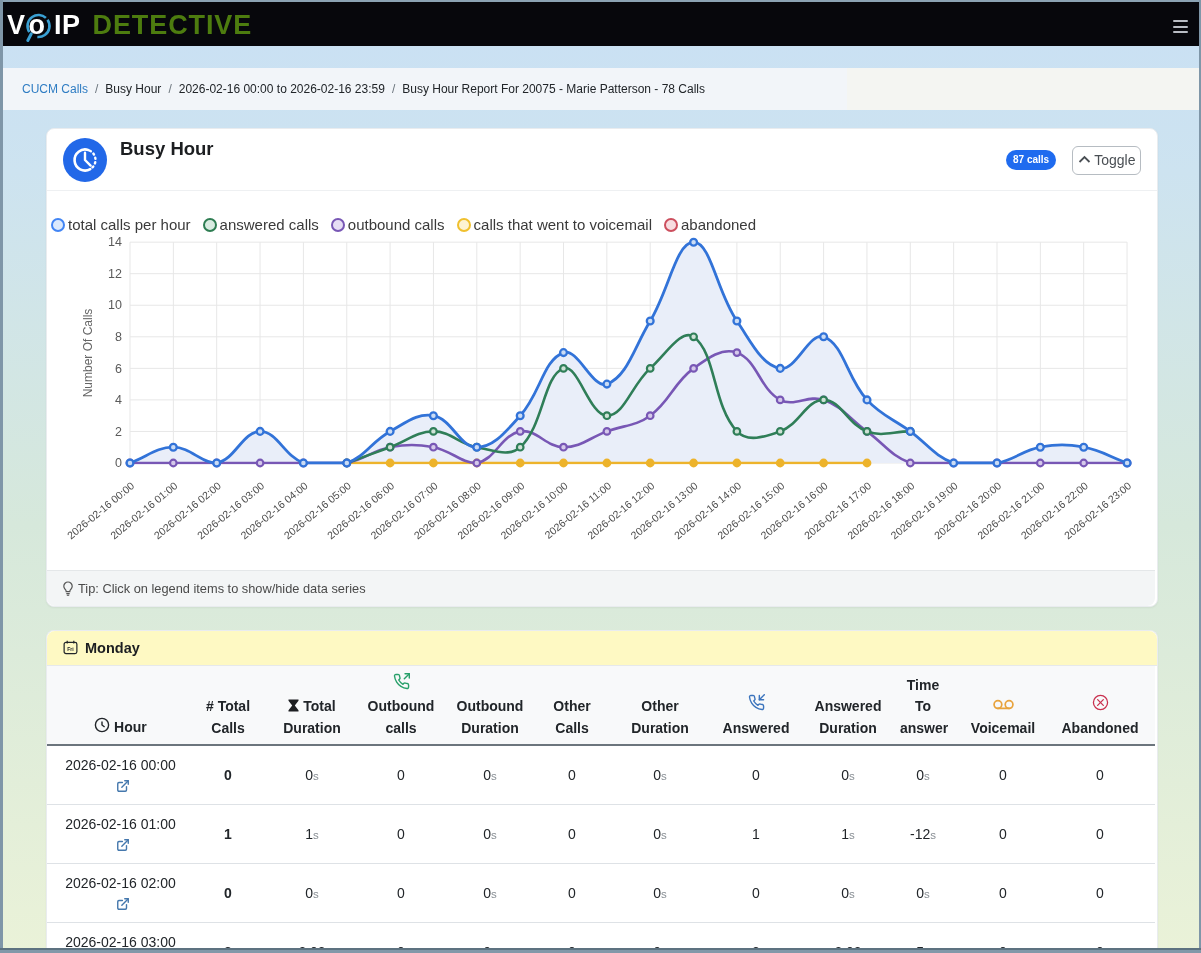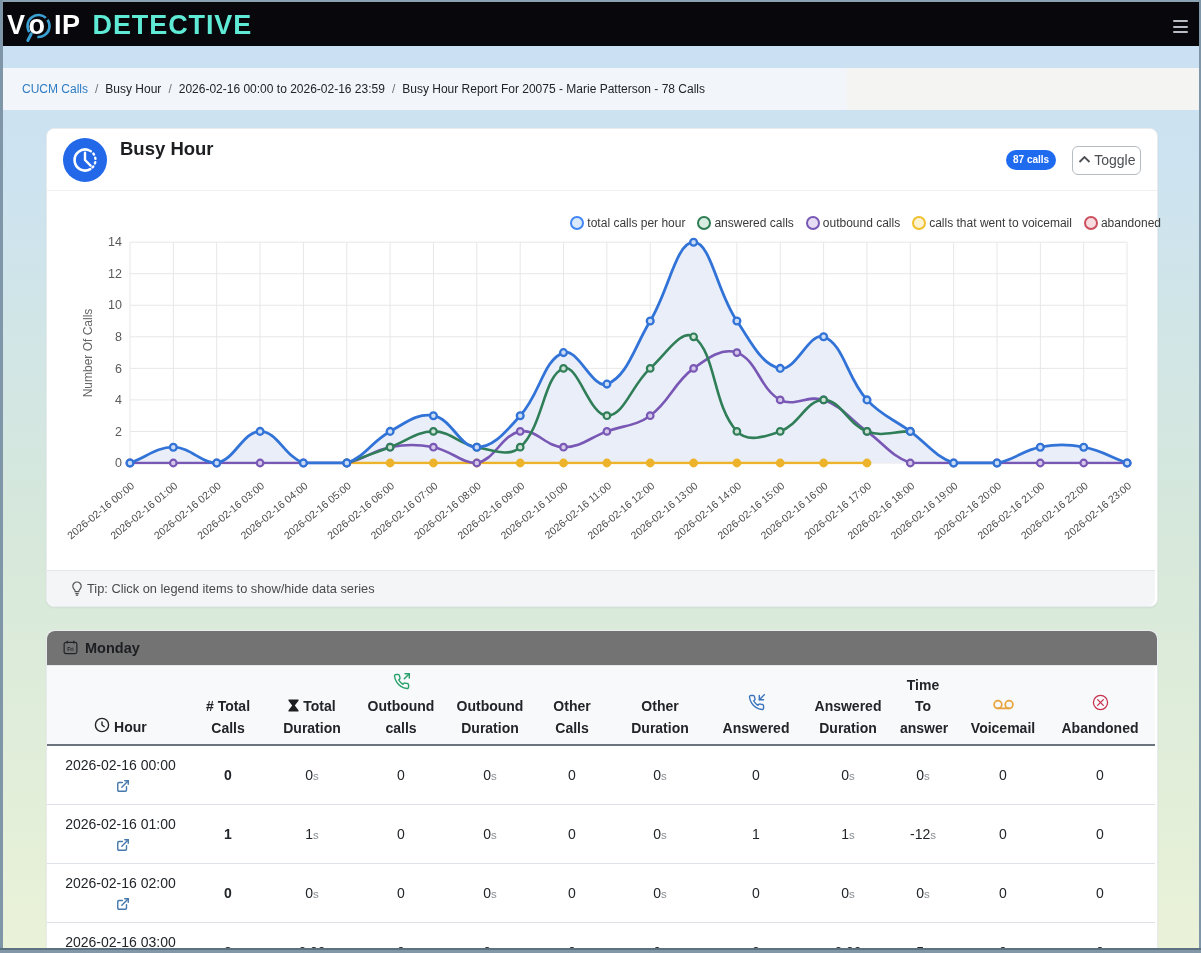--- a/index.html
+++ b/index.html
@@ -10,21 +10,21 @@
 .bl,.br,.bt,.bb1,.bb2 { position:absolute; z-index:50; }
 .bt { left:0; top:0; right:0; height:2px; background:#8ba2b3; }
 .bl { left:0; top:0; bottom:0; width:3px; background:#7f96a8; }
 .br { right:0; top:0; bottom:0; width:2px; background:#7f96a8; }
 .bb1 { left:0; right:0; bottom:3px; height:2px; background:#5d7280; }
 .bb2 { left:0; right:0; bottom:0; height:3px; background:#8298a9; }
 
 
 #nav { position:absolute; left:3px; top:2px; width:1196px; height:44px; background:#07070c; }
 #logo { position:absolute; left:4px; top:6px; height:34px; font-weight:bold; font-size:27px; color:#fff; letter-spacing:0.5px; line-height:34px; }
-#logo .det { color:#5eead4; margin-left:12px; letter-spacing:0.9px; }
+#logo .det { color:#4d7c0f; margin-left:12px; letter-spacing:0.9px; }
 #oo { position:relative; display:inline-block; width:15px; height:34px; vertical-align:top; margin-left:3px; }
 #oo .olet { position:absolute; left:0; top:0; font-size:27px; color:#fff; }
 #burger { position:absolute; right:11px; top:18px; width:15px; height:13px; }
 #burger div { height:2px; background:#b9bcc4; border-radius:1px; margin-bottom:3.5px; }
 
 
 #crumb { position:absolute; left:3px; top:68px; width:1196px; height:42px; background:#f2f5f9; font-size:12px; color:#212529; line-height:42px; }
 #crumb .inner { padding-left:19px; }
 #crumb a { color:#2e7cc3; text-decoration:none; }
 #crumb .sep { color:#6c757d; padding:0 7px; }
@@ -36,32 +36,32 @@
 
 
 #c1head { position:relative; height:62px; border-bottom:1px solid #eef0f2; }
 #cicon { position:absolute; left:16px; top:9px; width:44px; height:44px; border-radius:50%; background:#2268e8; }
 #c1title { position:absolute; left:73px; top:9px; font-size:18.5px; font-weight:bold; color:#1c1e21; }
 #c1sub { position:absolute; left:73px; top:35px; font-size:12.6px; color:#6c757d; }
 #badge { position:absolute; left:959px; top:21px; height:20px; border-radius:10px; background:#1f6bef; color:#fff; font-size:10px; font-weight:bold; line-height:20px; padding:0 7px; }
 #toggle { position:absolute; left:1025px; top:17px; width:69px; height:29px; border:1px solid #b6bcc2; border-radius:6px; background:#fff; color:#4a4f54; font-size:14px; line-height:27px; text-align:center; }
 
 
-#legend { position:absolute; left:4px; top:87px; width:1110px; display:flex; justify-content:flex-end; gap:12px; font-size:12px; color:#3a3a3a; }
+#legend { position:absolute; left:4px; top:87px; width:1110px; display:flex; justify-content:flex-start; gap:12px; font-size:15px; color:#3a3a3a; }
 #legend .it { display:flex; align-items:center; gap:3px; }
 #legend .c { width:14px; height:14px; border-radius:50%; border-width:2.6px; border-style:solid; }
 
 #chartwrap { position:absolute; left:0px; top:76px; }
 
 
 #tip { position:absolute; left:0; bottom:0; width:1108px; height:36px; background:#f3f5f6; border-top:1px solid #e4e7e9; border-radius:0 0 8px 8px; font-size:12.8px; color:#4a4a4a; line-height:35px; }
-#tip .inner { padding-left:24px; }
-
-
-#c2head { position:relative; height:35px; background:#737373; border-bottom:1px solid #e6e9eb; border-radius:8px 8px 0 0; font-size:14.5px; font-weight:bold; color:#1c1e21; line-height:34px; }
+#tip .inner { padding-left:15px; }
+
+
+#c2head { position:relative; height:35px; background:#fef9c3; border-bottom:1px solid #e6e9eb; border-radius:8px 8px 0 0; font-size:14.5px; font-weight:bold; color:#1c1e21; line-height:34px; }
 #c2head .inner { padding-left:16px; }
 table { border-collapse:collapse; table-layout:fixed; width:1108px; font-size:14px; color:#212529; }
 col.c1{width:147px} col.c2{width:68px} col.c3{width:100px} col.c4{width:78px} col.c5{width:100px} col.c6{width:64px}
 col.c7{width:112px} col.c8{width:80px} col.c9{width:104px} col.c10{width:46px} col.c11{width:114px} col.c12{width:95px}
 thead th { height:79px; background:#f8f9fa; font-size:14px; font-weight:bold; text-align:center; vertical-align:bottom; padding-bottom:5px; line-height:21.5px; border-bottom:2px solid #6c757d; }
 tbody td { height:59px; text-align:center; vertical-align:middle; border-bottom:1px solid #dee2e6; }
 td.hr { line-height:17px; padding-top:11px; vertical-align:top; }
 td.b { font-weight:bold; }
 .su { font-size:11.5px; color:#878d93; }
 th .ic { display:inline-block; vertical-align:-1px; }

